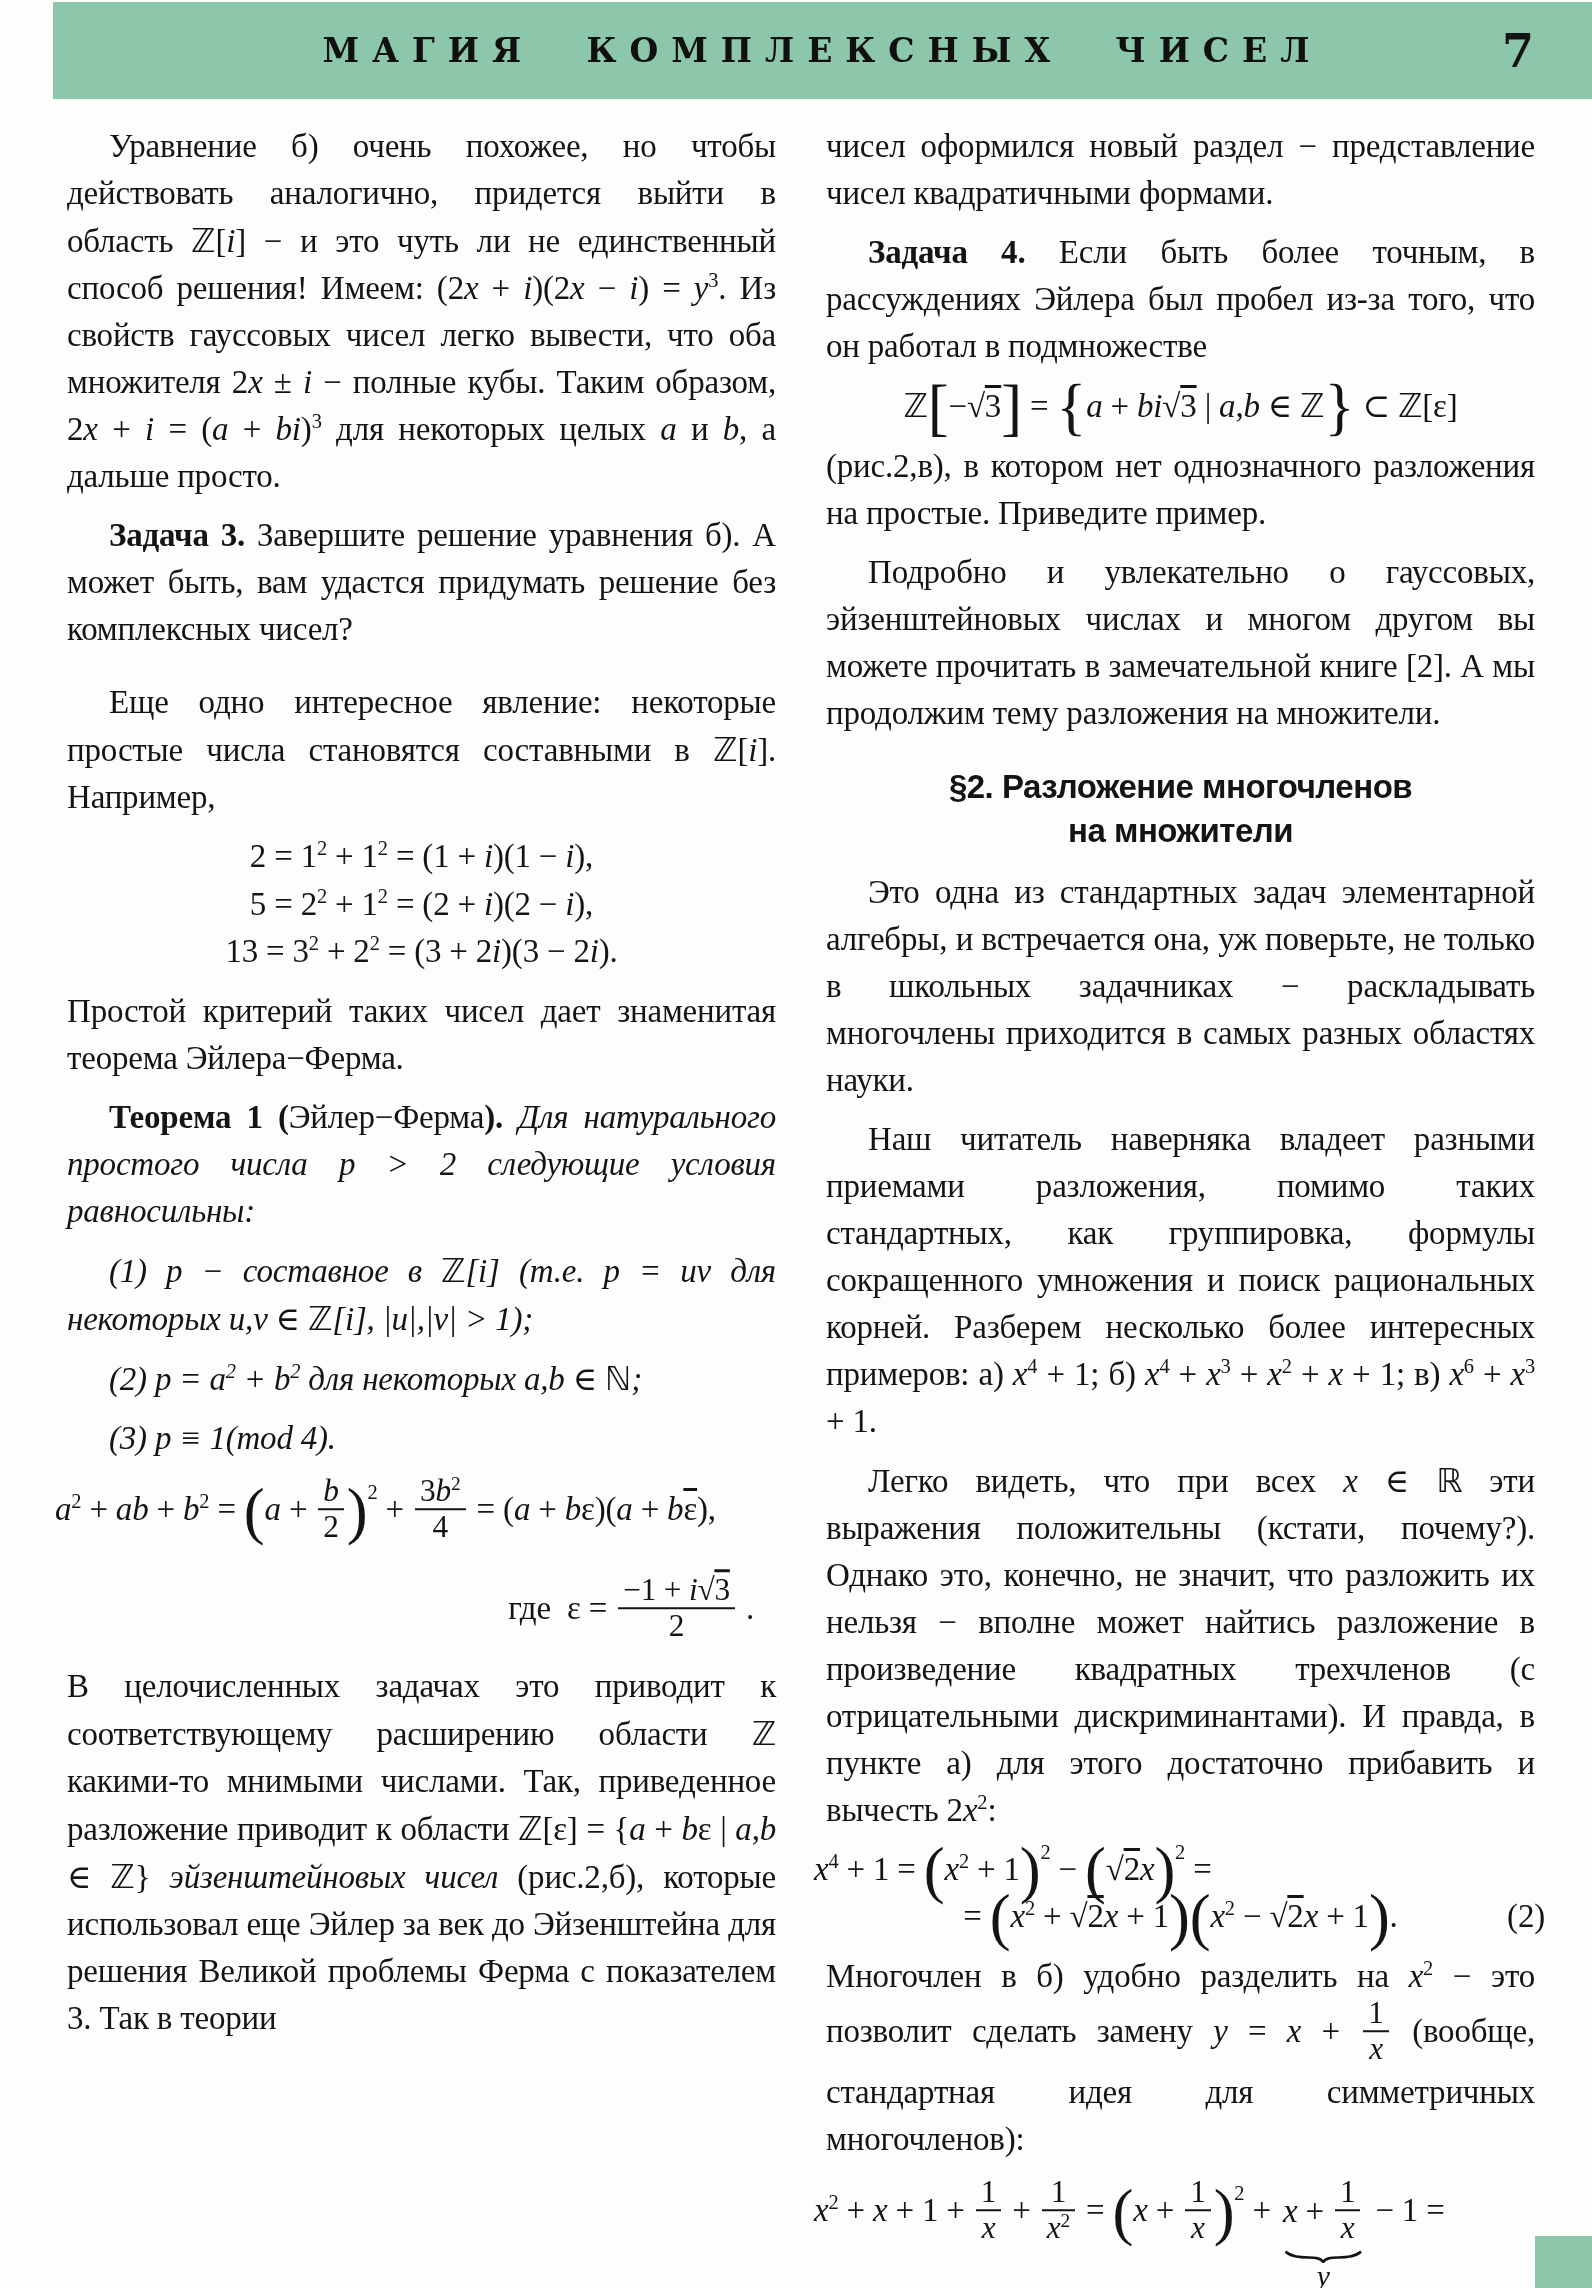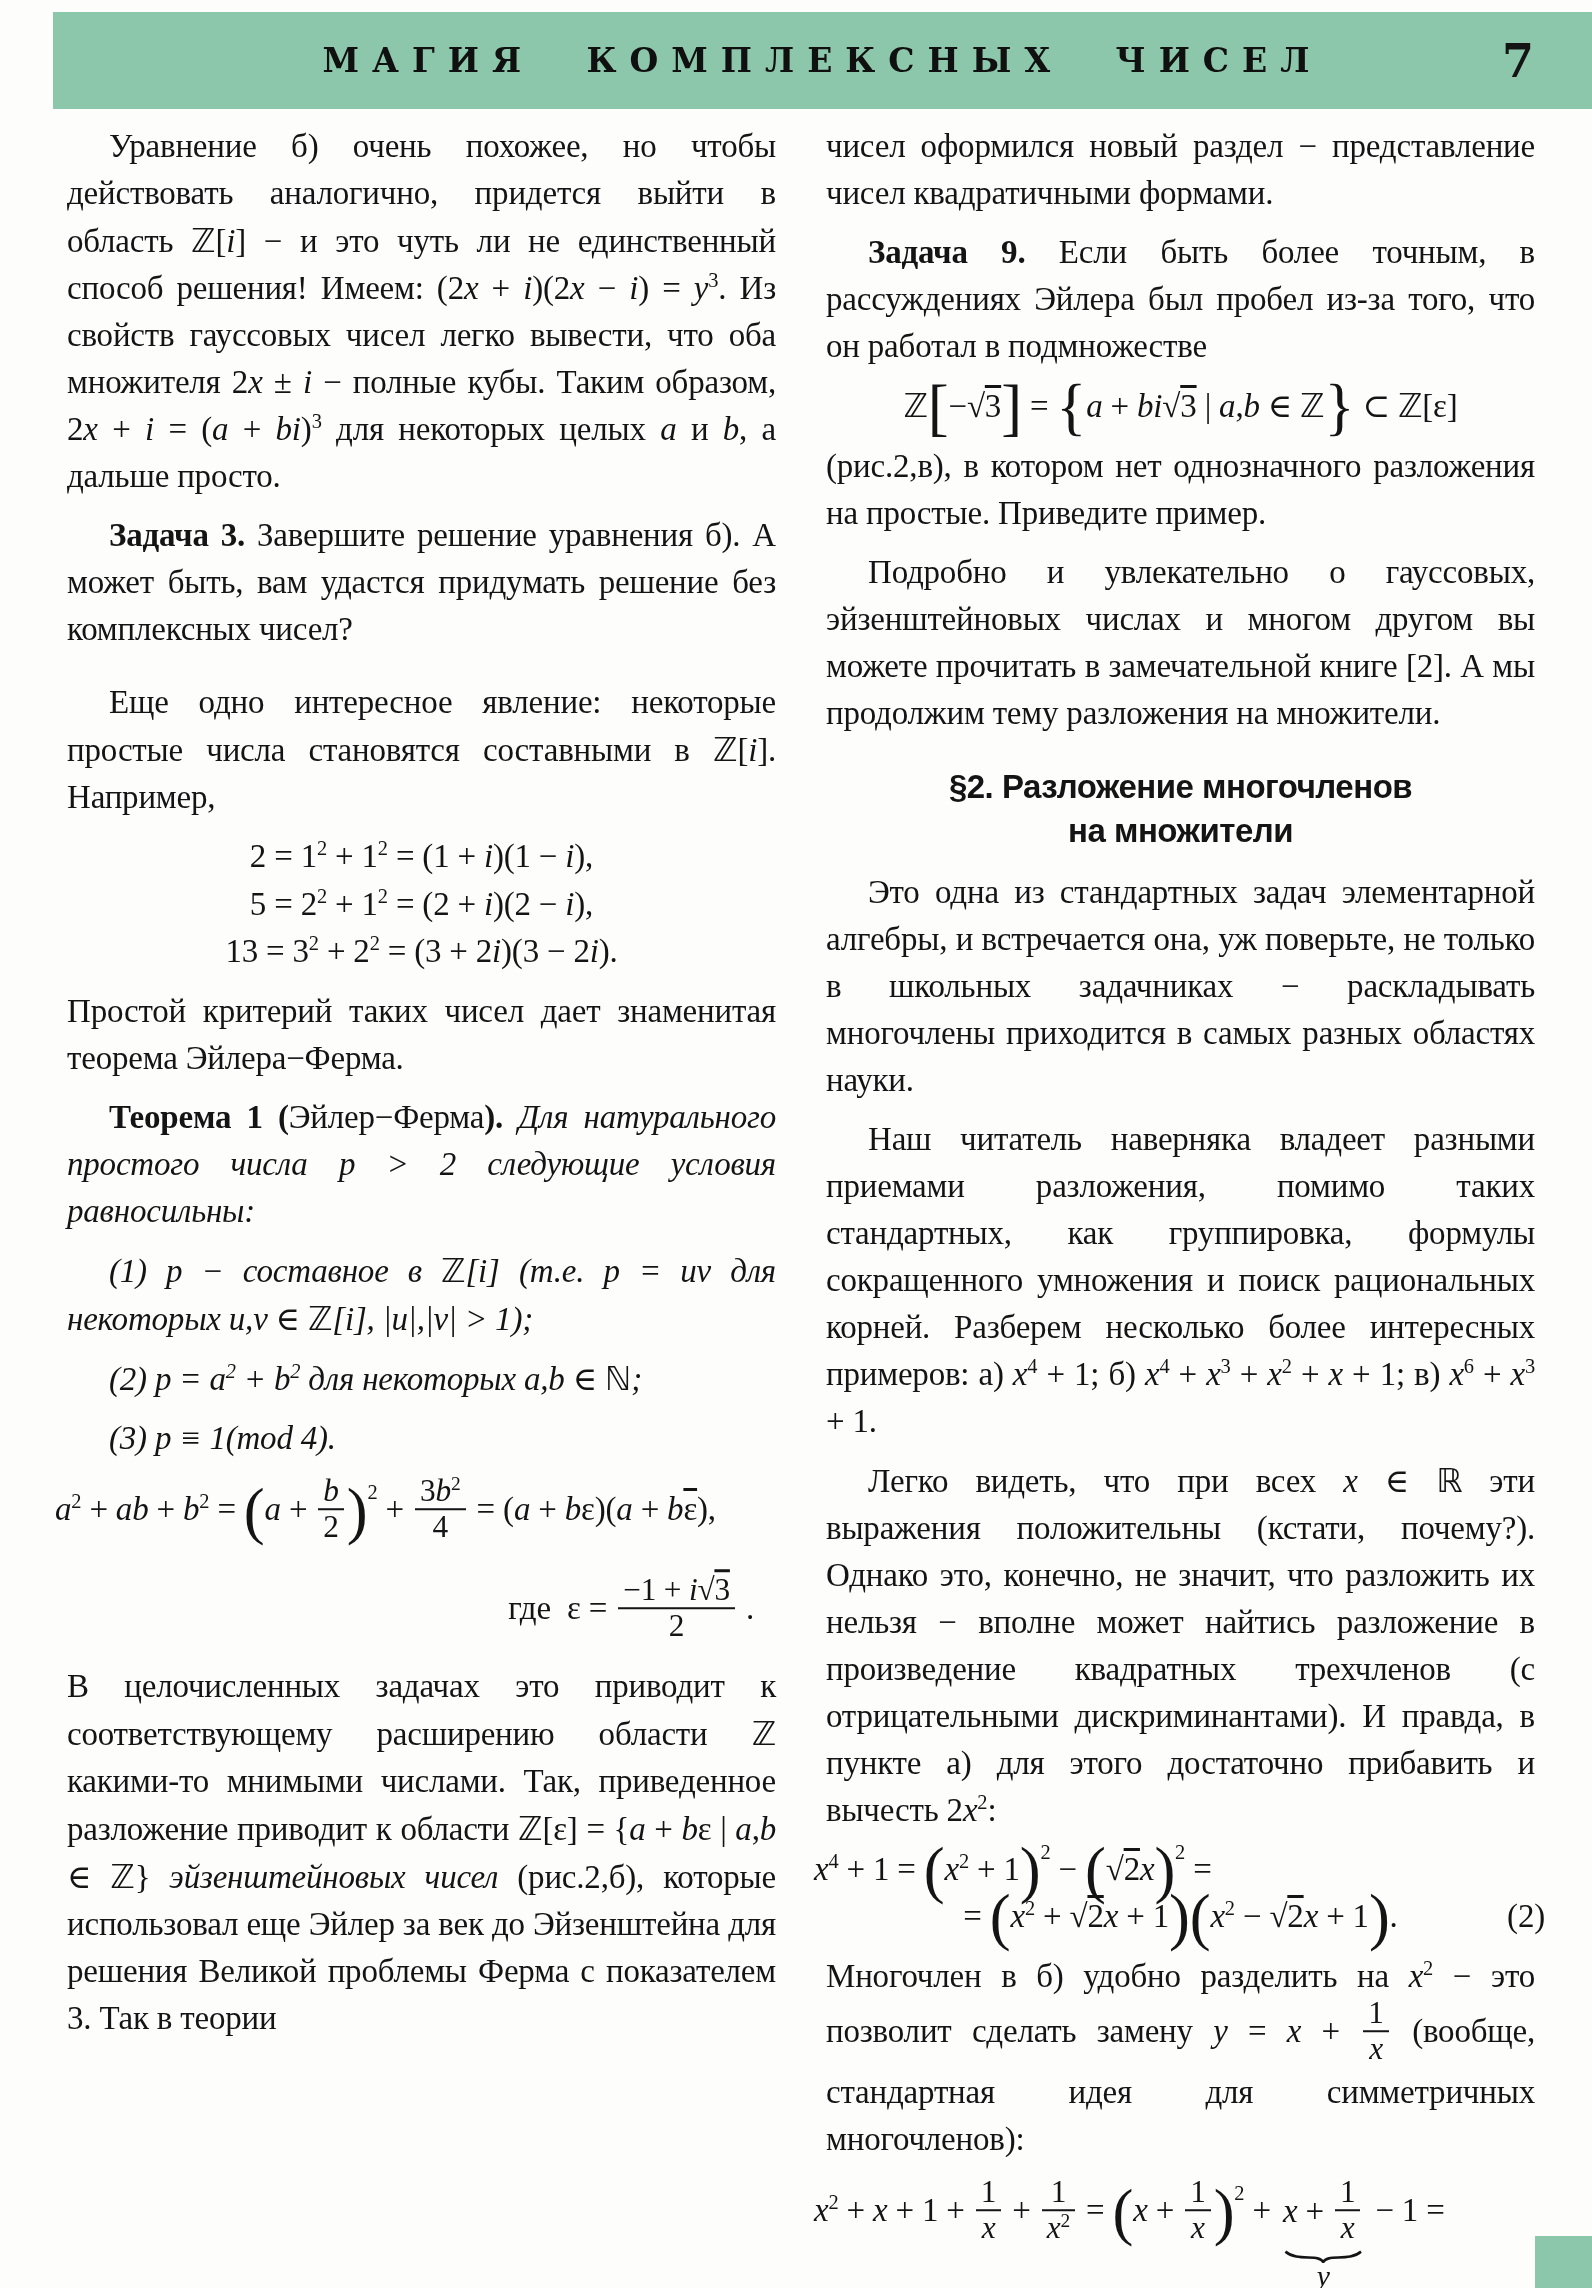--- a/index.html
+++ b/index.html
@@ -3,21 +3,21 @@
 <meta charset="utf-8">
 <style>
   html,body { margin:0; padding:0; background:#e9e9e9; }
   .page {
     position:relative; width:1592px; height:2289px; margin:0 auto;
     background:#fdfdfc; color:#141414; overflow:hidden;
     font-family:"Liberation Serif","DejaVu Serif",serif;
   }
   
   .band {
-    position:absolute; top:12px; left:53px; right:0; height:97px;
+    position:absolute; top:2px; left:53px; right:0; height:97px;
     display:flex; align-items:center; justify-content:center;
   }
   .band-title {
     font-family:"DejaVu Serif",serif; font-weight:bold;
     font-size:33px; letter-spacing:13px; word-spacing:28px; color:#101010;
   }
   .band-page {
     position:absolute; right:58px; top:50%; transform:translateY(-50%);
     font-family:"DejaVu Serif",serif; font-weight:bold; font-size:46px;
   }
@@ -98,21 +98,21 @@
         <div class="blk eq">
           <div class="eqline rgt">где&nbsp;&nbsp;ε = <span class="fr">
               <span class="nu">−1 + <i>i</i>√<span class="ov">3</span></span>
               <span class="de">2</span>
             </span> .</div>
         </div>
         <div class="blk par noind">В целочисленных задачах это приводит к соответствующему расширению области <span class="bb">ℤ</span> какими-то мнимыми числами. Так, приведенное разложение приводит к области <span class="bb">ℤ</span>[ε] = {<i>a</i> + <i>b</i>ε | <i>a</i>,<i>b</i> ∈ <span class="bb">ℤ</span>} <i>эйзенштейновых чисел</i> (рис.2,б), которые использовал еще Эйлер за век до Эйзенштейна для решения Великой проблемы Ферма с показателем 3. Так в теории</div>
       </div>
     <div class="col" id="col-right">
         <div class="blk par noind">чисел оформился новый раздел − представление чисел квадратичными формами.</div>
-        <div class="blk par"><b>Задача 9.</b> Если быть более точным, в рассуждениях Эйлера был пробел из-за того, что он работал в подмножестве</div>
+        <div class="blk par"><b>Задача 4.</b> Если быть более точным, в рассуждениях Эйлера был пробел из-за того, что он работал в подмножестве</div>
         <div class="blk eq">
           <div class="eqline"><span class="bb">ℤ</span><span class="bp">[</span>−√<span class="ov">3</span><span class="bp">]</span> = <span class="bp">{</span><i>a</i> + <i>bi</i>√<span class="ov">3</span> | <i>a</i>,<i>b</i> ∈ <span class="bb">ℤ</span><span class="bp">}</span> ⊂ <span class="bb">ℤ</span>[ε]</div>
         </div>
         <div class="blk par noind">(рис.2,в), в котором нет однозначного разложения на простые. Приведите пример.</div>
         <div class="blk par">Подробно и увлекательно о гауссовых, эйзенштейновых числах и многом другом вы можете прочитать в замечательной книге [2]. А мы продолжим тему разложения на множители.</div>
         <div class="blk h2">§2. Разложение многочленов<br>на множители</div>
         <div class="blk par">Это одна из стандартных задач элементарной алгебры, и встречается она, уж поверьте, не только в школьных задачниках − раскладывать многочлены приходится в самых разных областях науки.</div>
         <div class="blk par">Наш читатель наверняка владеет разными приемами разложения, помимо таких стандартных, как группировка, формулы сокращенного умножения и поиск рациональных корней. Разберем несколько более интересных примеров: а) <i>x</i><sup>4</sup> + 1; б) <i>x</i><sup>4</sup> + <i>x</i><sup>3</sup> + <i>x</i><sup>2</sup> + <i>x</i> + 1; в) <i>x</i><sup>6</sup> + <i>x</i><sup>3</sup> + 1.</div>
         <div class="blk par">Легко видеть, что при всех <i>x</i> ∈ <span class="bb">ℝ</span> эти выражения положительны (кстати, почему?). Однако это, конечно, не значит, что разложить их нельзя − вполне может найтись разложение в произведение квадратных трехчленов (с отрицательными дискриминантами). И правда, в пункте а) для этого достаточно прибавить и вычесть 2<i>x</i><sup>2</sup>:</div>
         <div class="blk eq">

